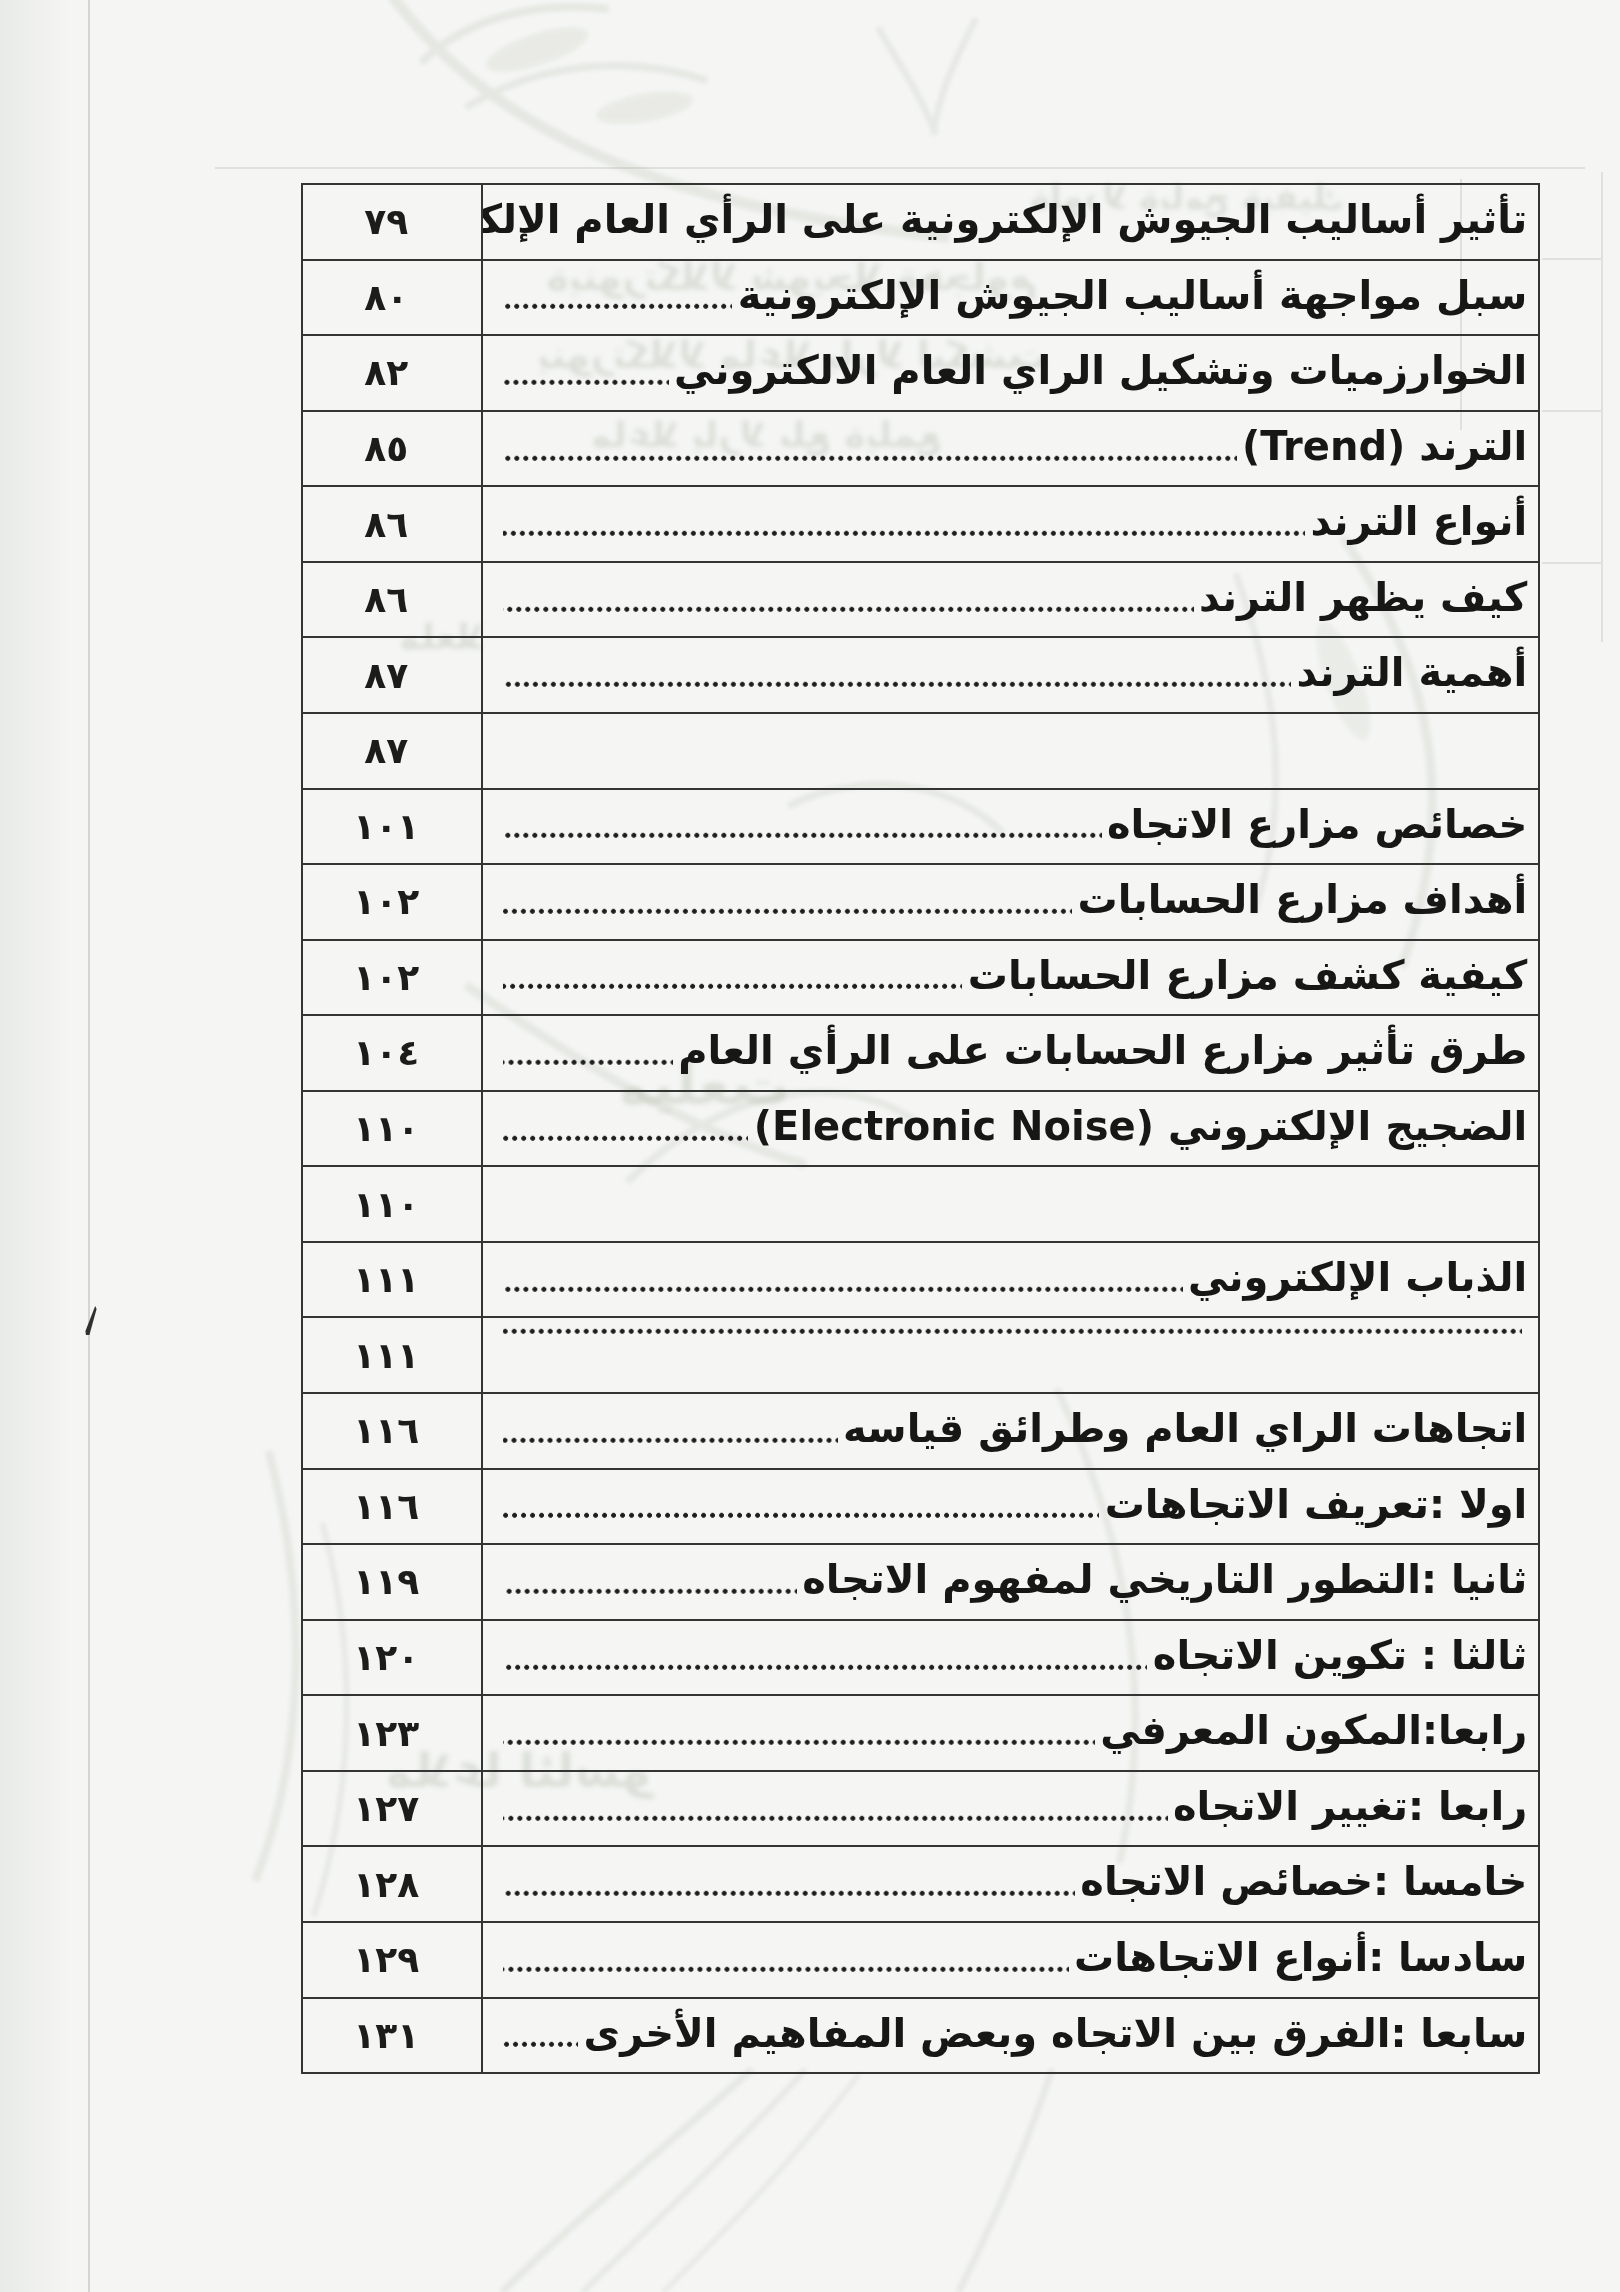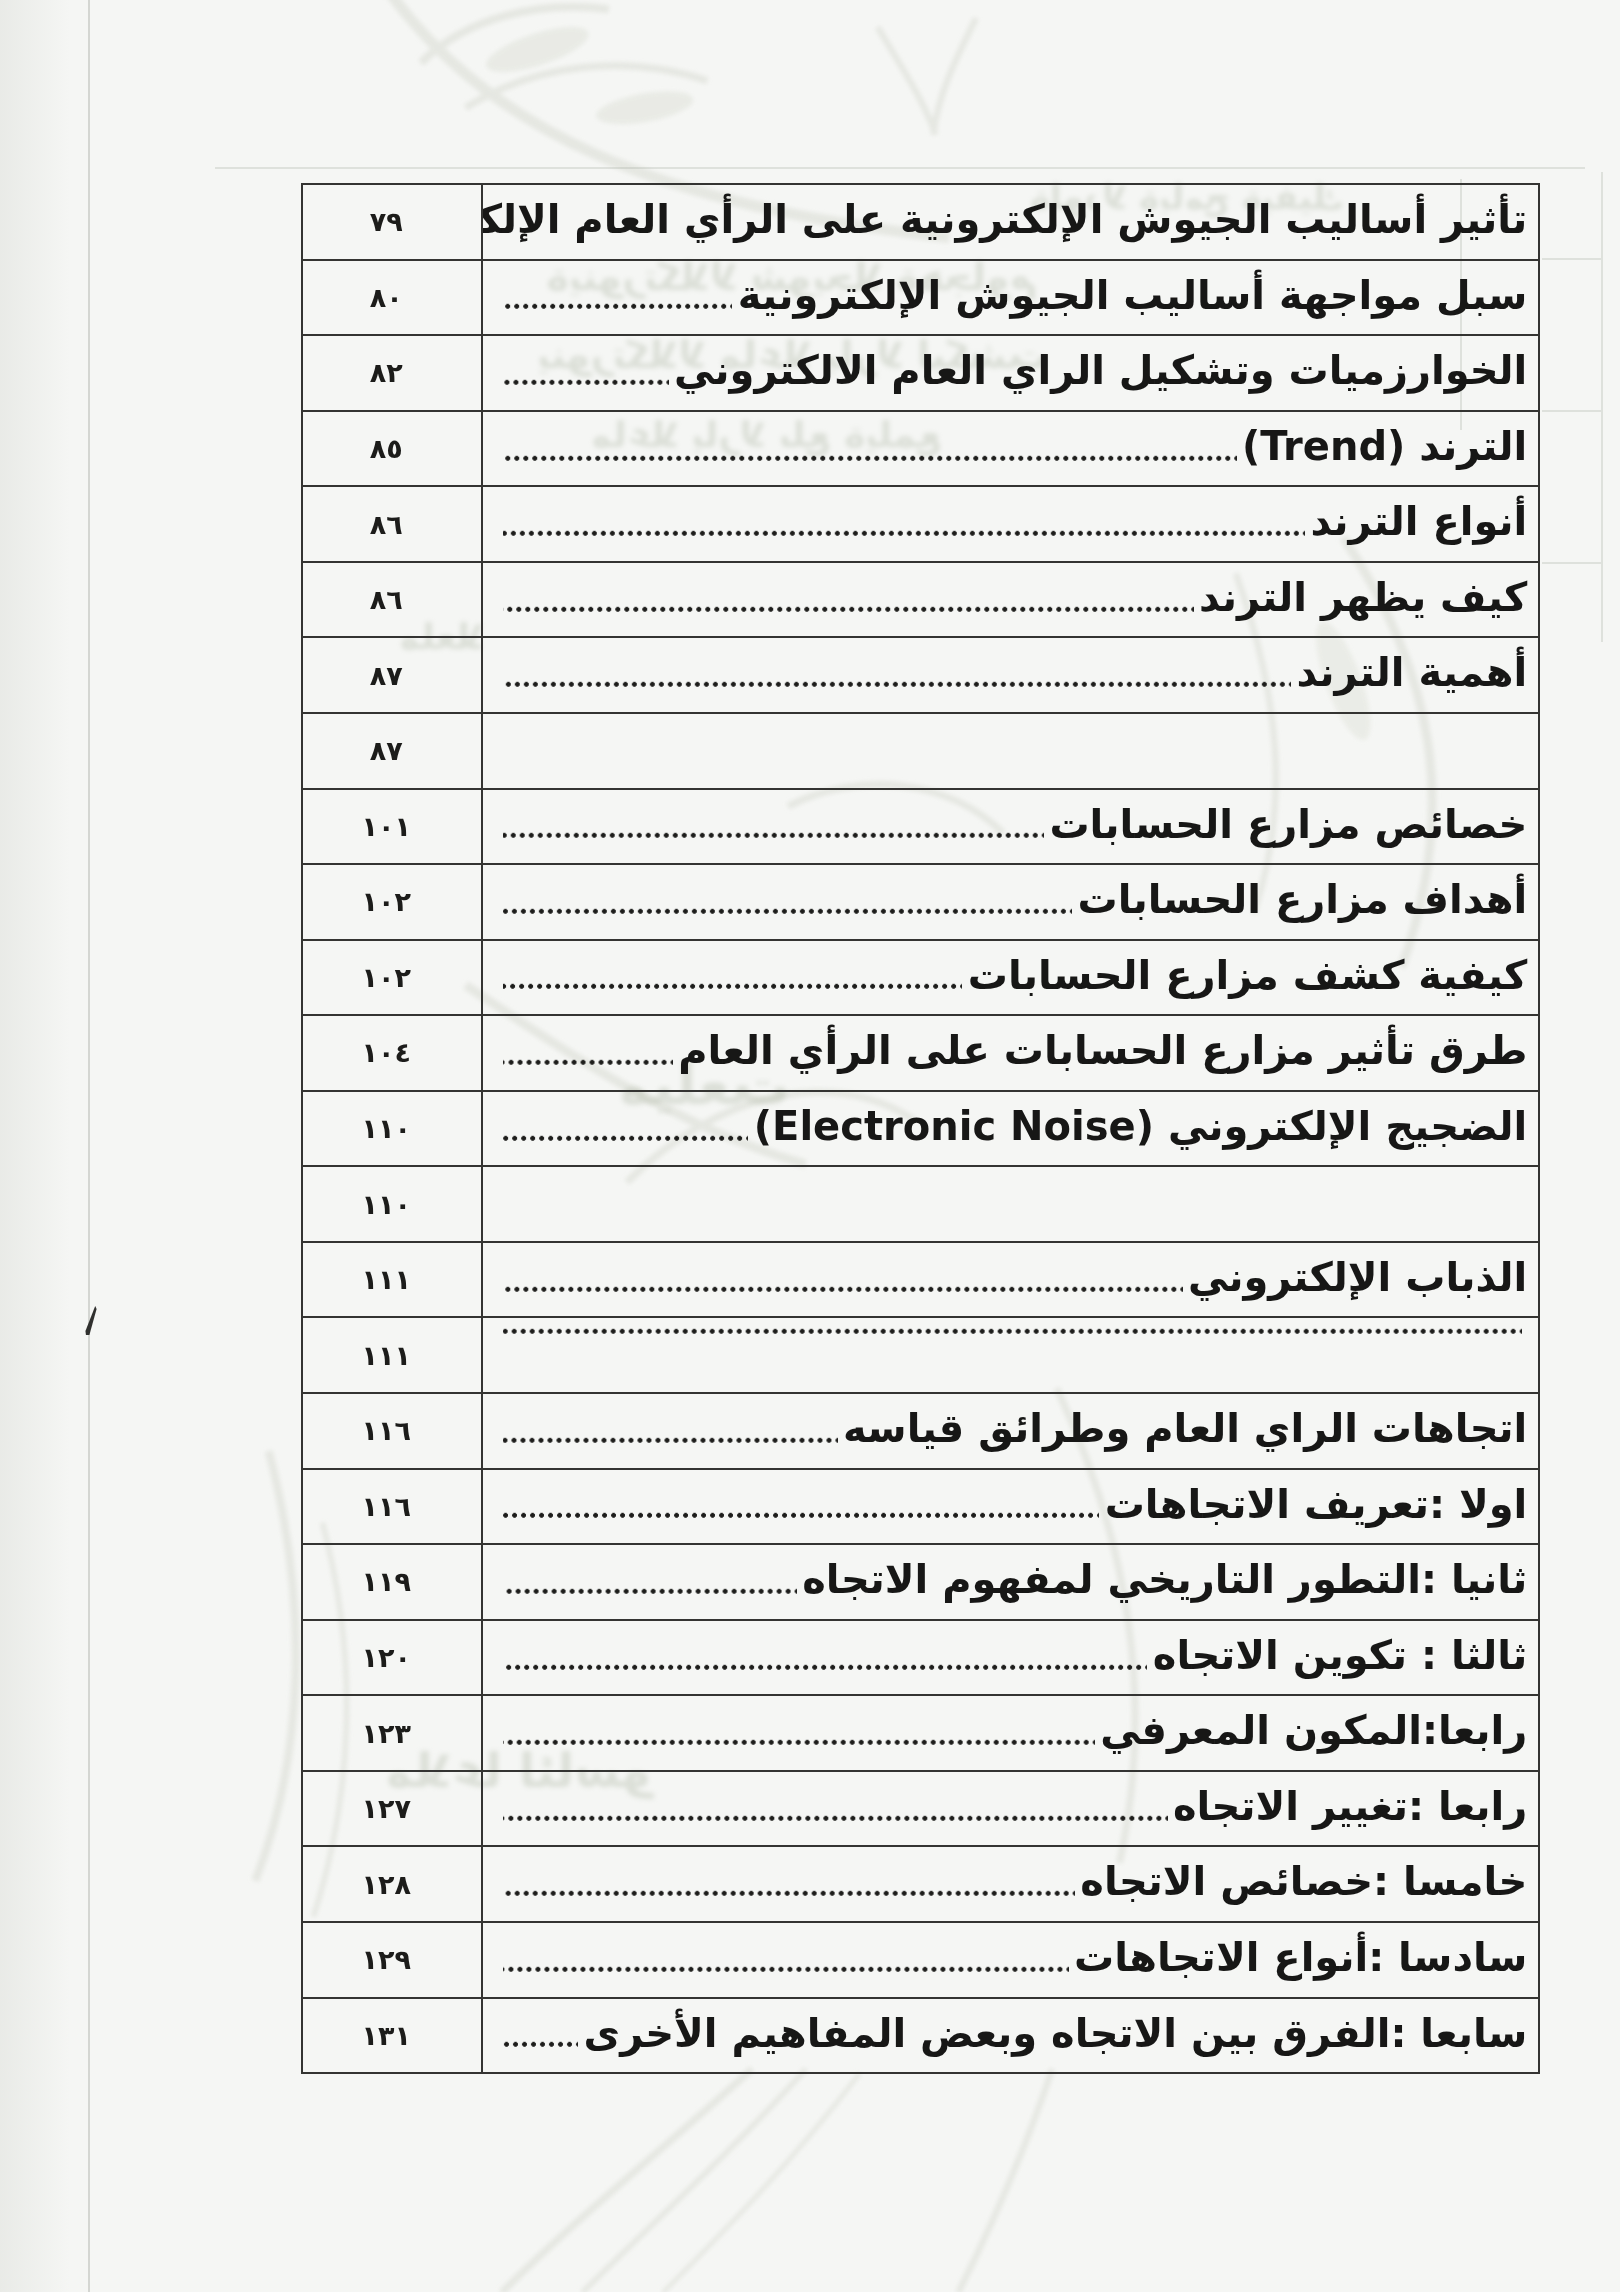--- a/index.html
+++ b/index.html
@@ -25,21 +25,21 @@
     position:absolute;left:301px;top:183px;width:1239px;height:1891px;
     border:2.7px solid #343432;box-sizing:border-box;
     display:flex;flex-direction:column;background:transparent;
   }
   .toc-row{flex:1 1 0;display:grid;grid-template-columns:180px 1fr;
     border-bottom:2.7px solid #343432;box-sizing:border-box;min-height:0;}
   .toc-row:last-child{border-bottom:none;}
   .cell-num{
     border-left:none;border-right:2.7px solid #343432;box-sizing:border-box;
     display:flex;align-items:center;justify-content:center;
-    font-size:27px;font-weight:bold;letter-spacing:11.6px;padding-inline-start:11.6px;
+    font-size:36px;font-weight:bold;letter-spacing:11.6px;padding-inline-start:11.6px;
     direction:rtl;color:#1c1c1a;
   }
   .cell-title{
     display:flex;direction:rtl;align-items:baseline;min-width:0;overflow:hidden;
     padding:8px 10.7px 0 19.7px;box-sizing:border-box;
     font-size:40px;font-weight:bold;line-height:52px;color:#171716;
   }
   .cell-title .t{white-space:nowrap;flex:0 1 auto;min-width:0;}
   .leader{
     flex:1 1 0;min-width:0;height:7.2px;align-self:baseline;transform:translateY(1.8px);
@@ -160,21 +160,21 @@
     </div>
   </div>
 
   <div class="toc-row">
     <div class="cell-num">٨٧</div>
   </div>
 
   <div class="toc-row">
     <div class="cell-num">١٠١</div>
     <div class="cell-title">
-      <span class="t">خصائص مزارع الحسابات</span>
+      <span class="t">خصائص مزارع الاتجاه</span>
       <span class="leader"></span>
     </div>
   </div>
 
   <div class="toc-row">
     <div class="cell-num">١٠٢</div>
     <div class="cell-title">
       <span class="t">أهداف مزارع الحسابات</span>
       <span class="leader"></span>
     </div>

